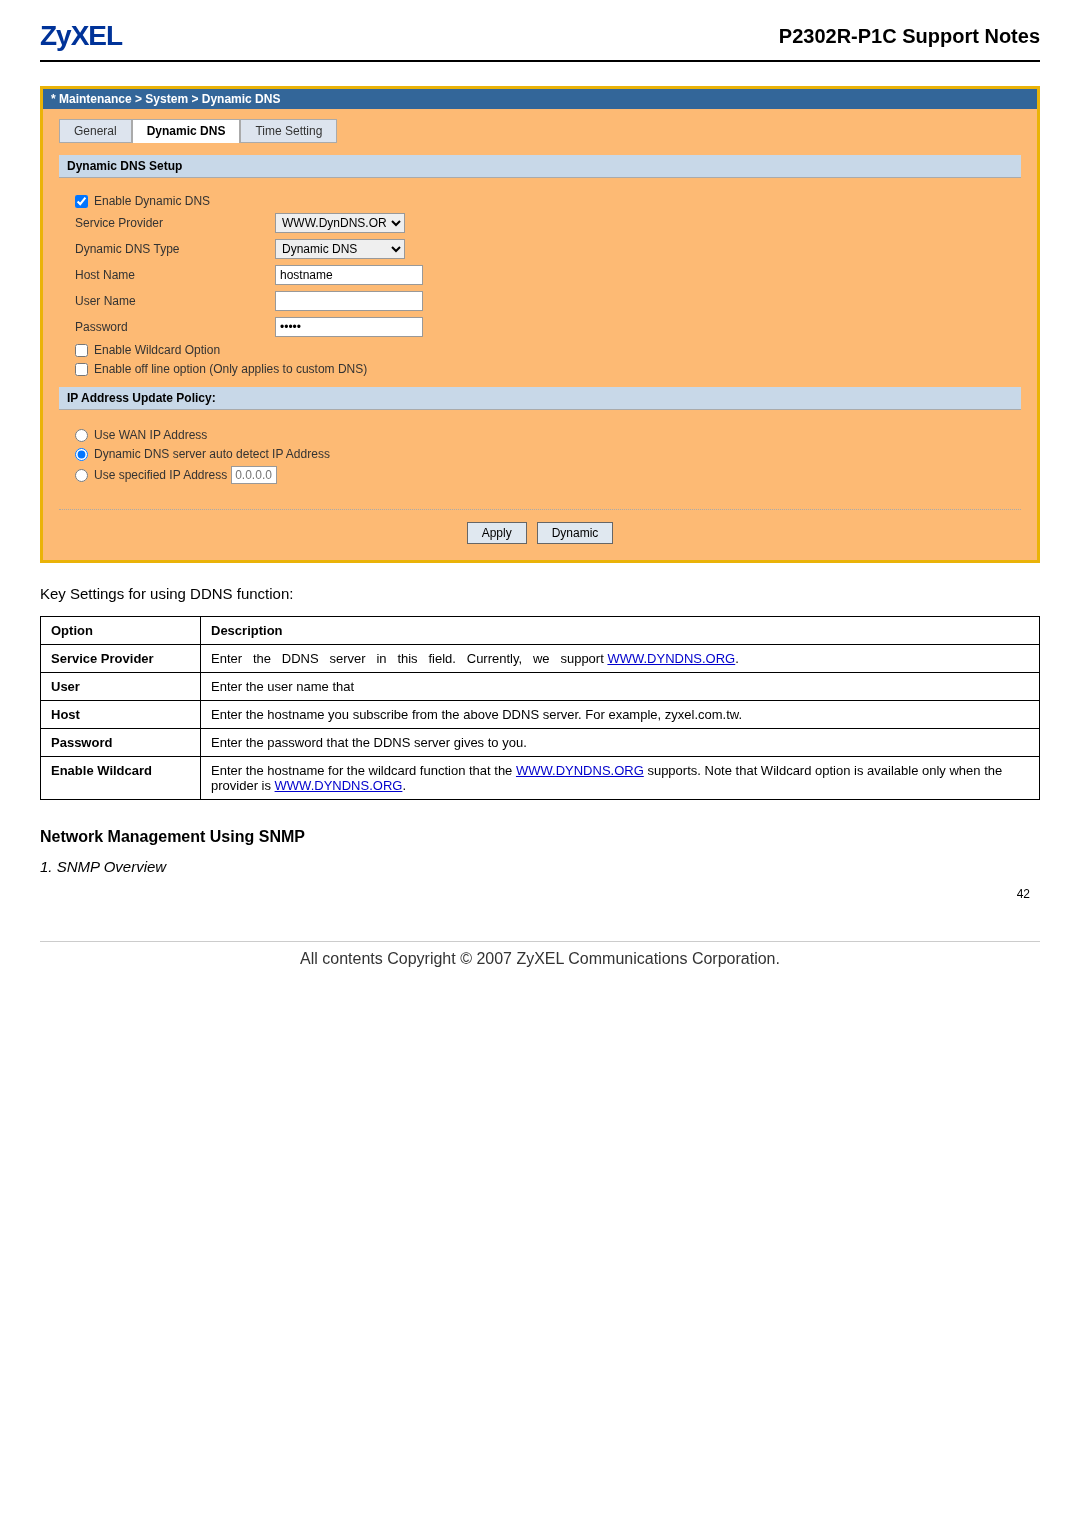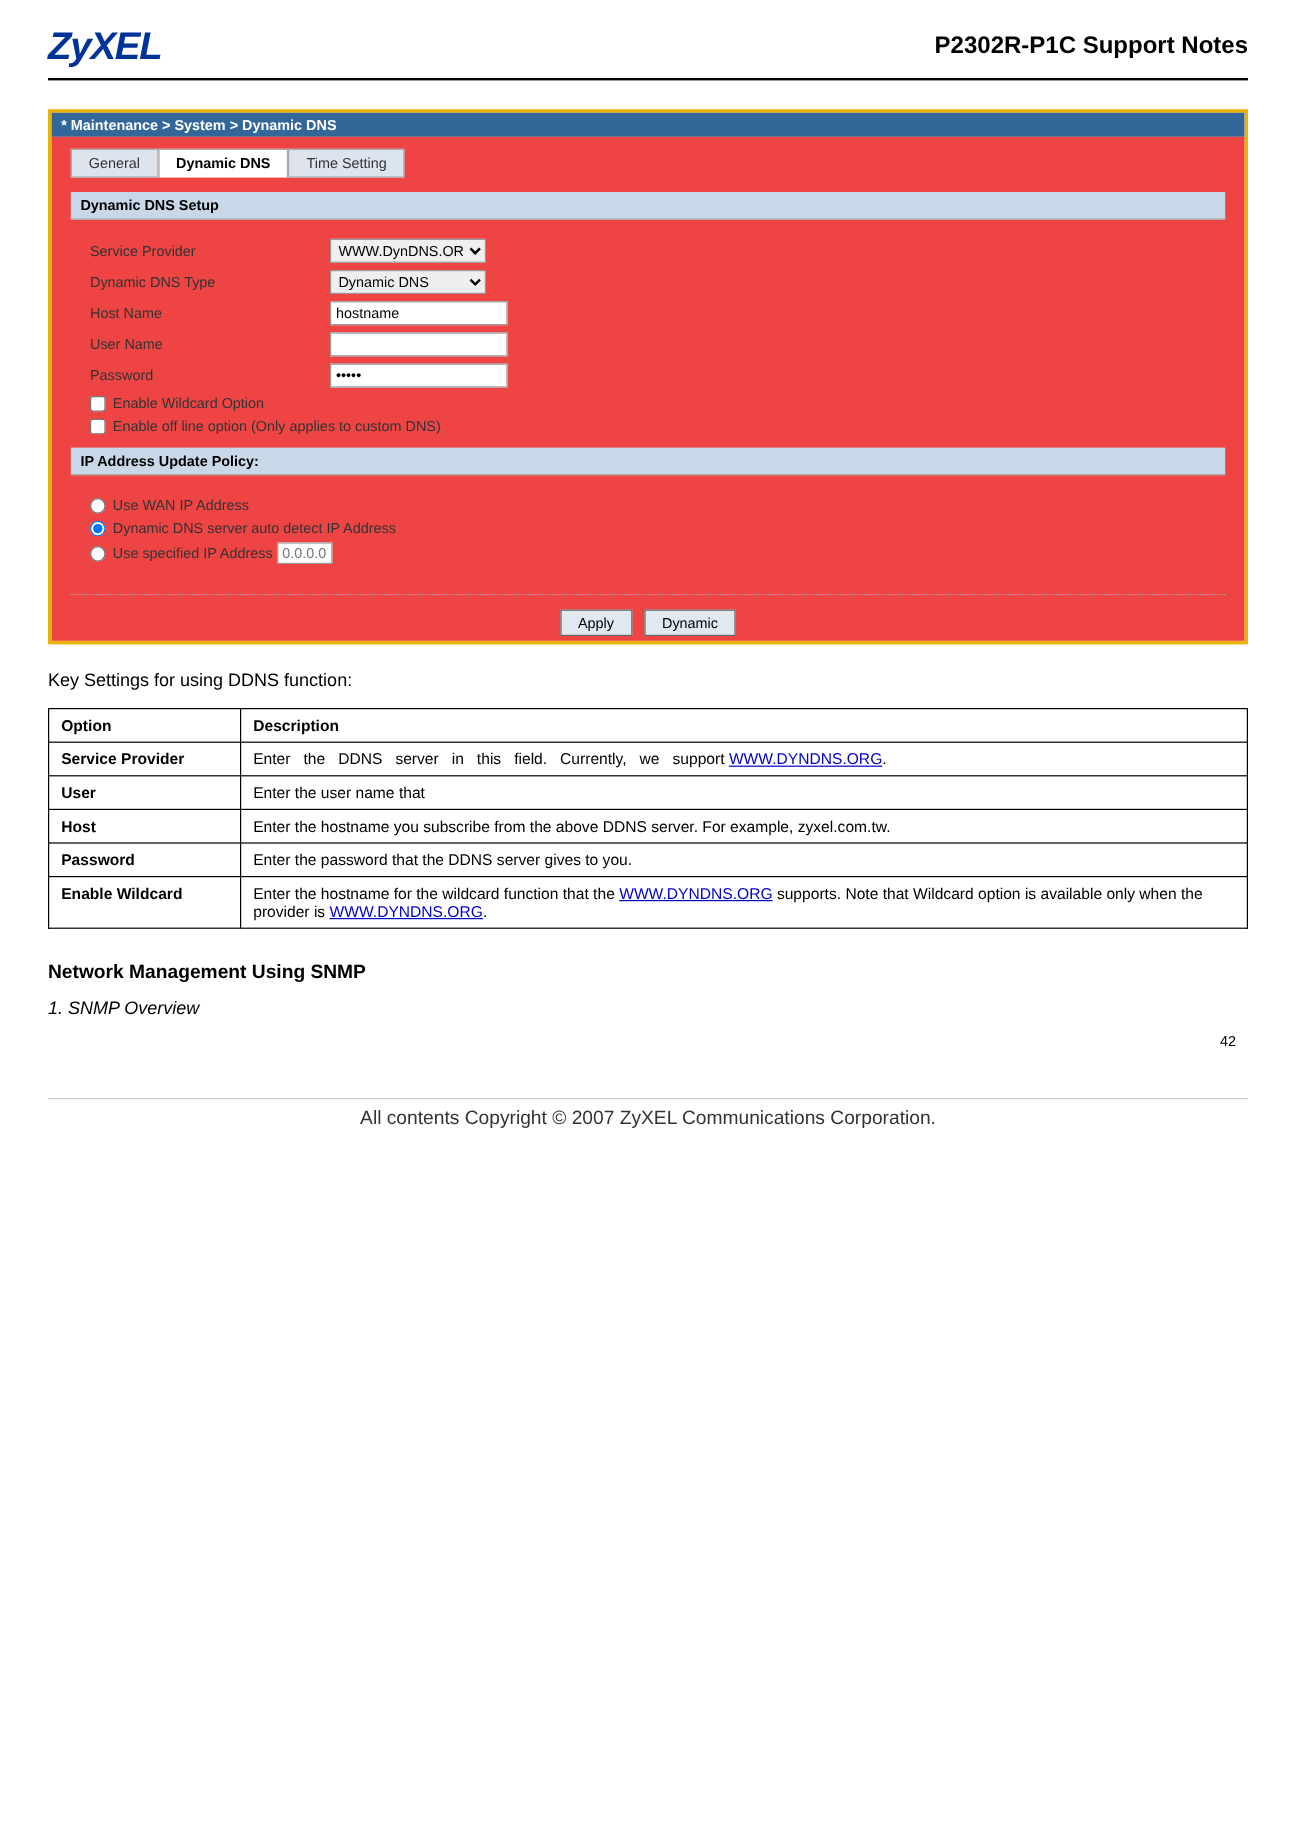--- a/index.html
+++ b/index.html
@@ -16,23 +16,22 @@
     
     .header {
       display: flex;
       align-items: center;
       justify-content: space-between;
       border-bottom: 2px solid #000;
       padding-bottom: 8px;
       margin-bottom: 24px;
     }
     .logo {
-      font-size: 32px;
+      font-size: 28px;
       font-weight: 900;
-      font-style: italic;
       color: #003399;
       letter-spacing: -1px;
     }
     .doc-title {
       font-size: 20px;
       font-weight: bold;
       color: #000;
     }
 
     
@@ -41,22 +40,22 @@
       margin-bottom: 22px;
     }
     .panel-breadcrumb {
       background: #336699;
       color: #fff;
       padding: 3px 8px;
       font-size: 12px;
       font-weight: bold;
     }
     .panel-content {
-      padding: 10px 16px 0 16px;
-      background: #ef4444;
+      padding: 10px 16px 12px 16px;
+      background: #fdba74;
     }
     .tab-bar {
       display: flex;
       gap: 0;
       margin-bottom: 12px;
     }
     .tab {
       padding: 4px 14px;
       border: 1px solid #aaa;
       background: #dde4ee;
@@ -244,20 +243,24 @@
     <div class="tab-bar">
       <div class="tab">General</div>
       <div class="tab active">Dynamic DNS</div>
       <div class="tab">Time Setting</div>
     </div>
 
     <div class="section-header">Dynamic DNS Setup</div>
 
     <div class="form-area">
 
+      <div class="checkbox-row">
+        <input type="checkbox" checked="" style="">
+        <span class="checkbox-label">Enable Dynamic DNS</span>
+      </div>
 
       <div class="form-row">
         <div class="form-label">Service Provider</div>
         <select class="form-select">
           <option>WWW.DynDNS.ORG</option>
         </select>
       </div>
 
       <div class="form-row">
         <div class="form-label">Dynamic DNS Type</div>

